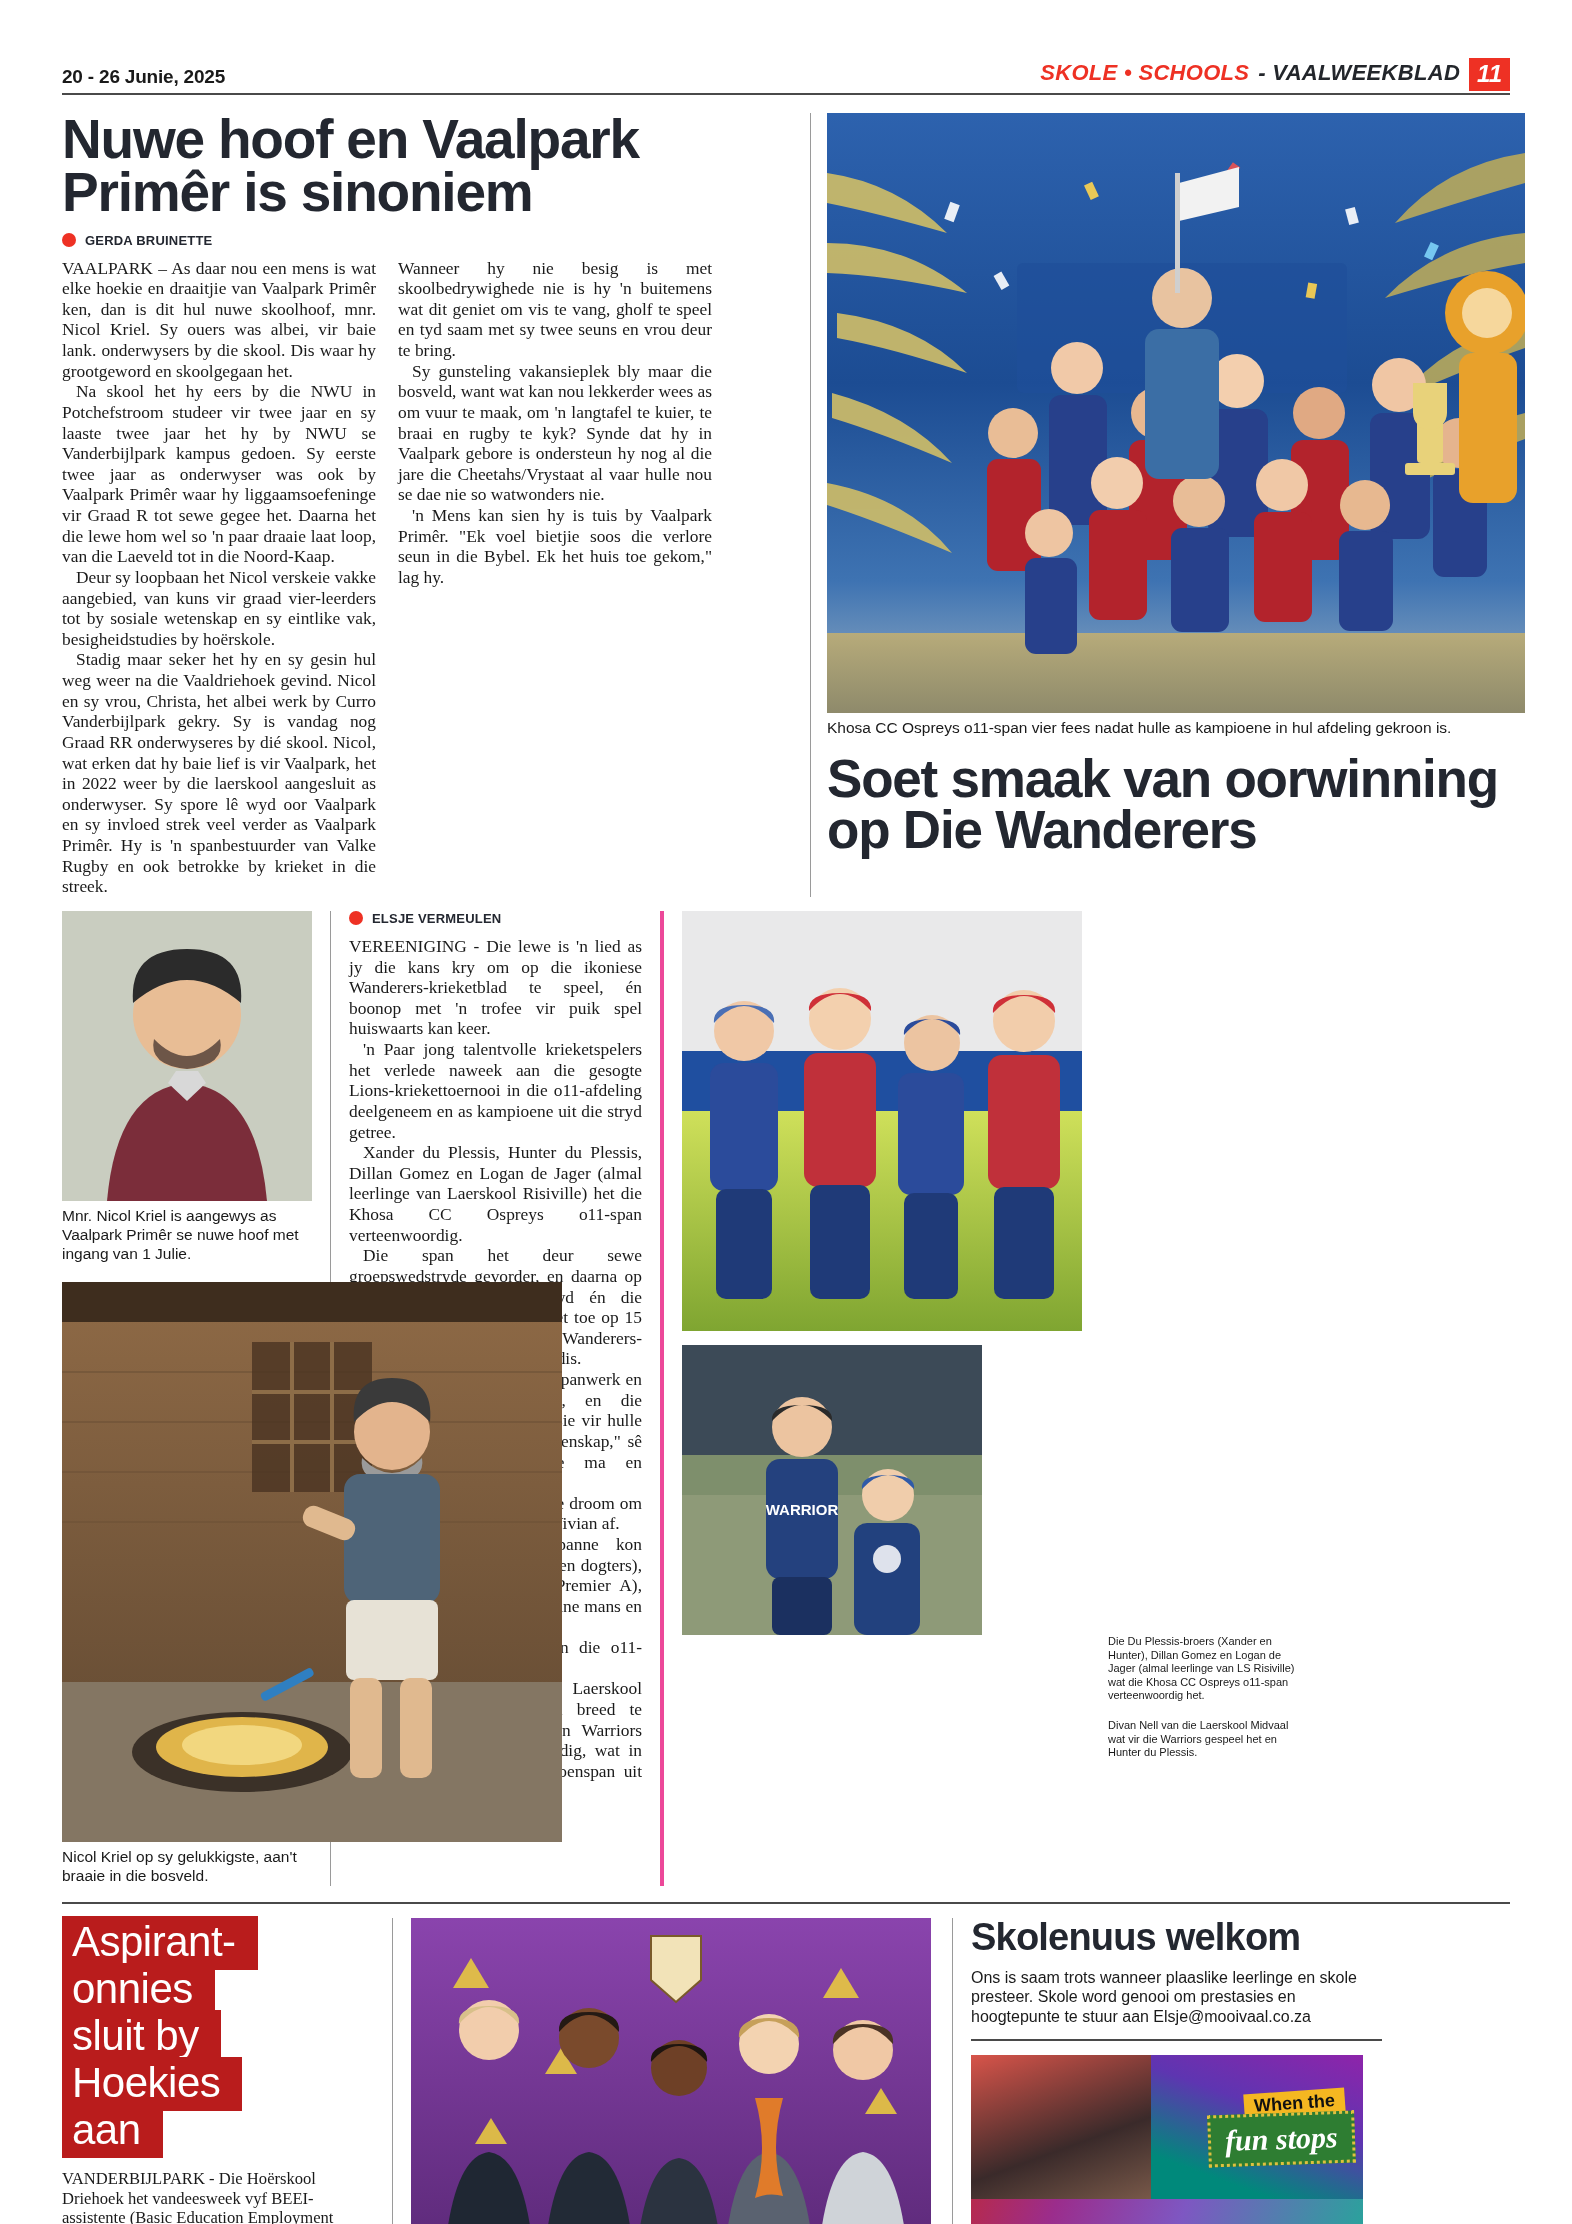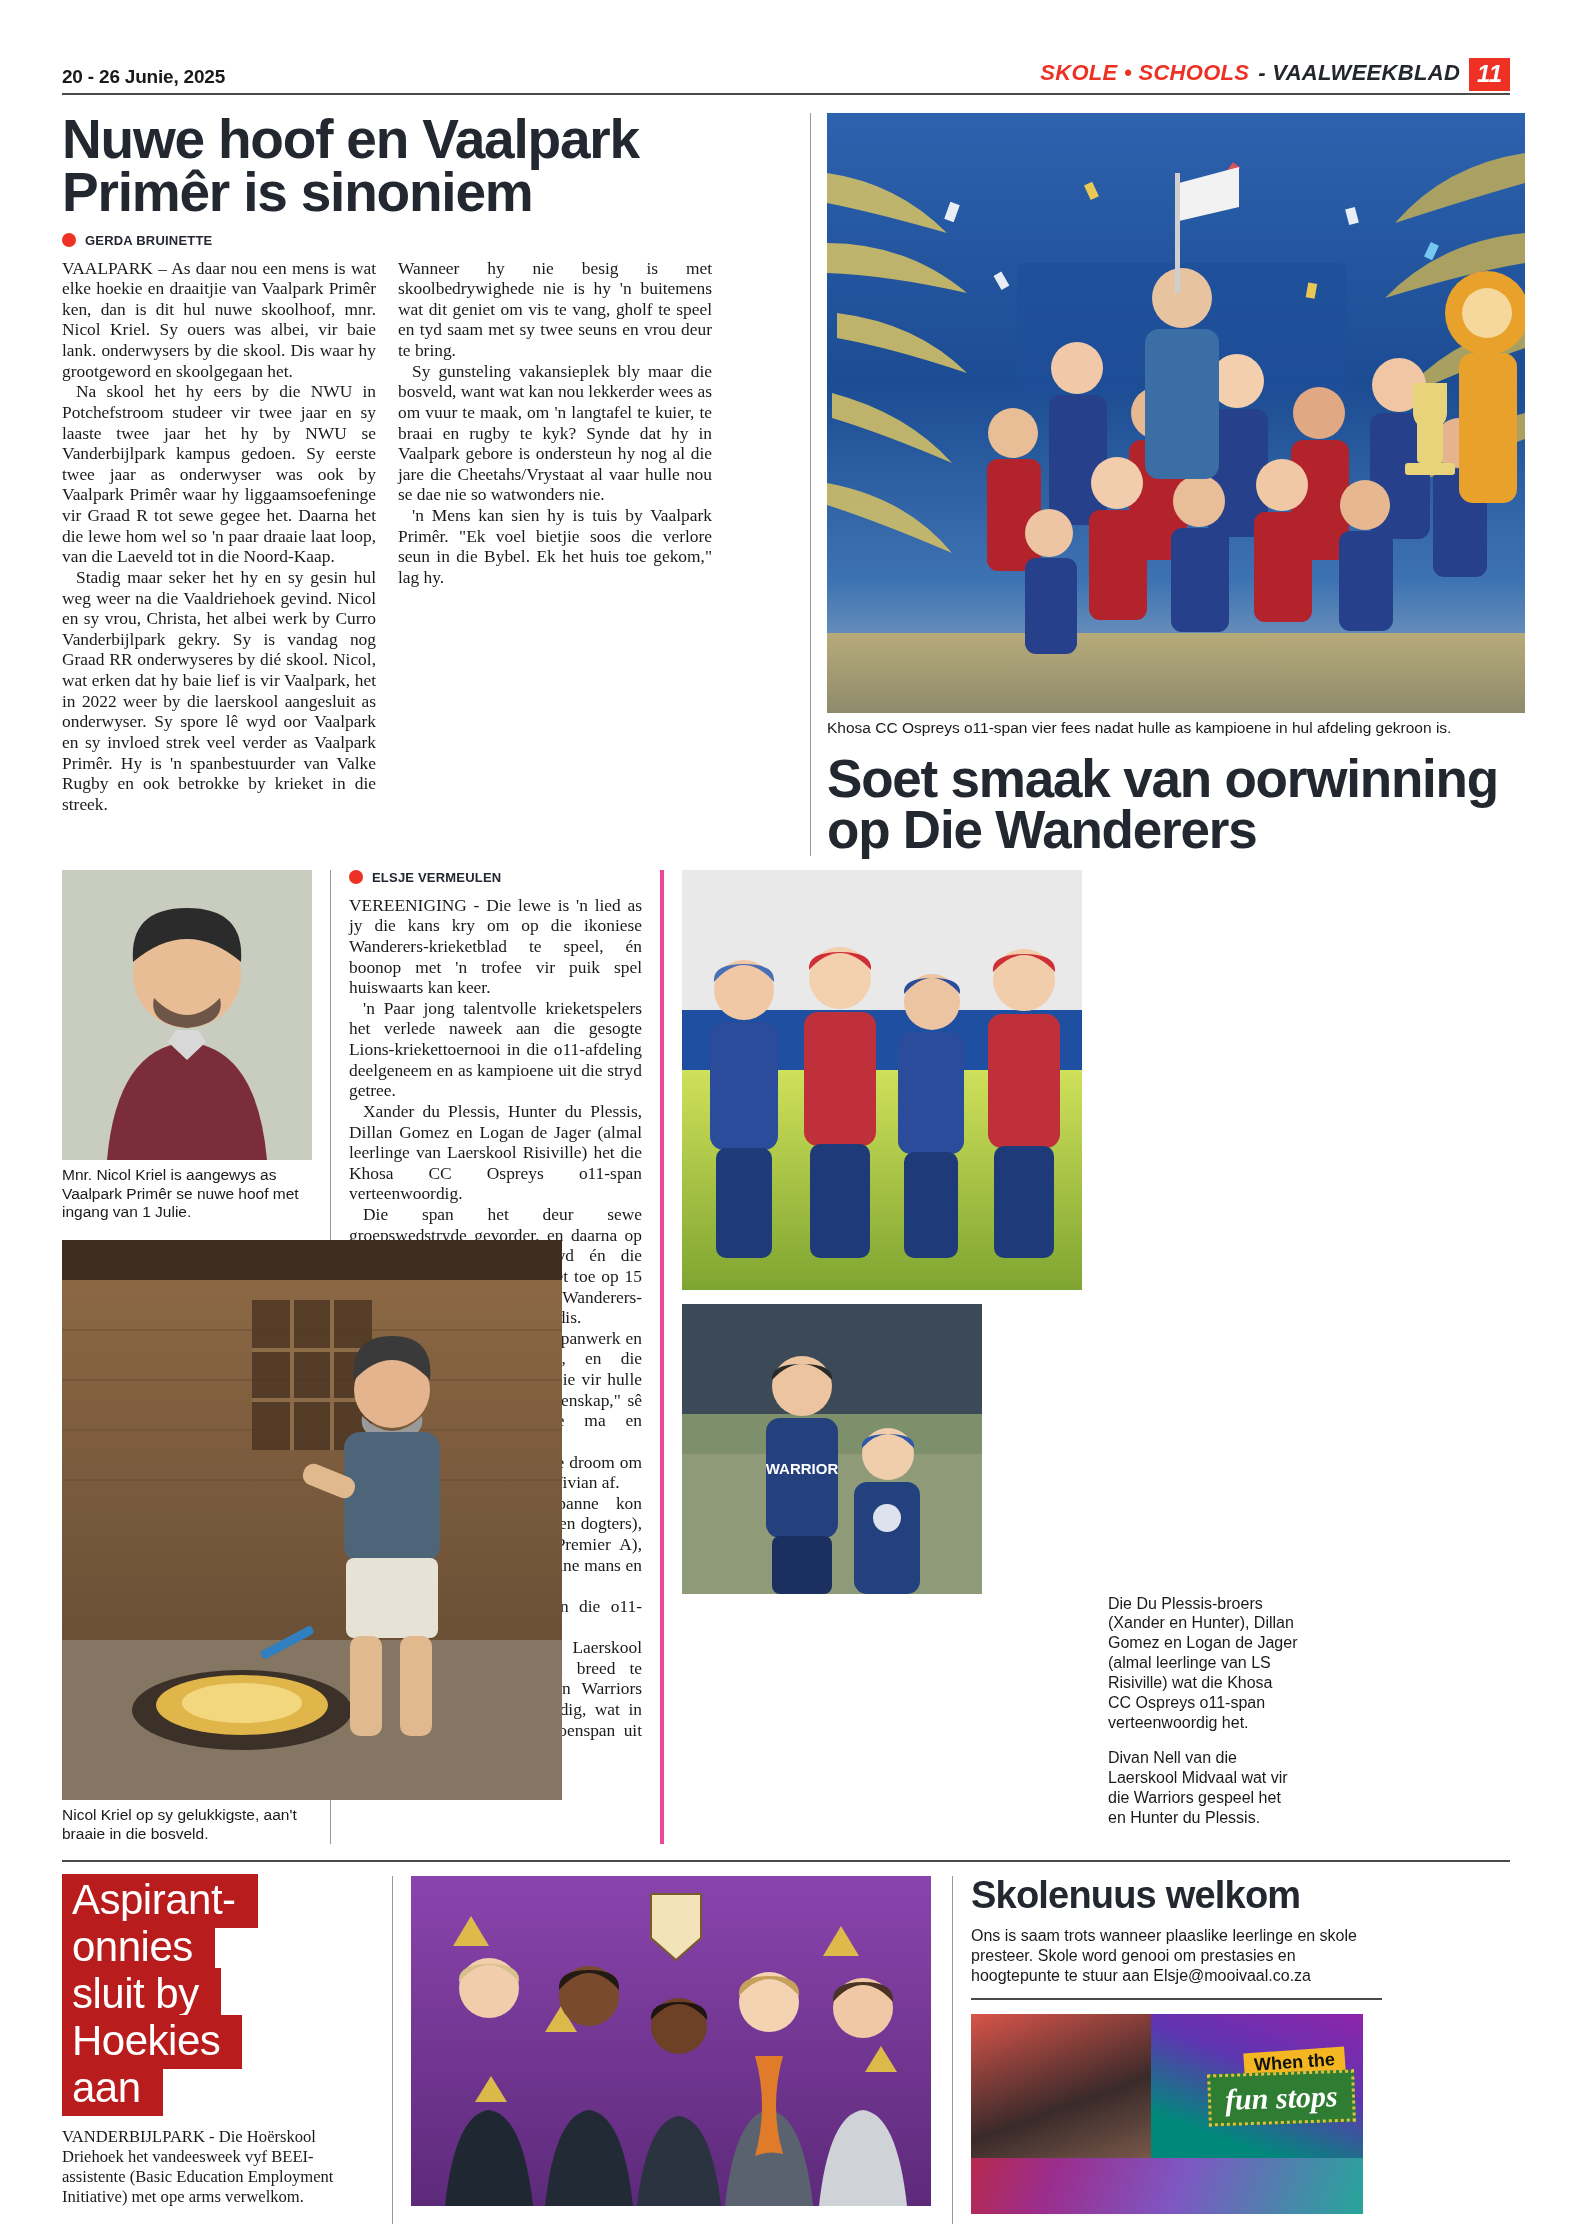--- a/index.html
+++ b/index.html
@@ -58,21 +58,21 @@
   
   .mid { display:flex; margin-top:14px; }
   .mid-left { width:268px; padding-right:16px; }
   .mid-mid { width:330px; padding:0 18px; border-left:1px solid #9a9a9a; }
   .mid-right { width:640px; padding-left:18px; border-left:4px solid #ec4899; }
 
   .portrait { width:250px; height:290px; background:linear-gradient(150deg,#cfd2c6,#a8ab9d); }
   .braai { width:500px; height:560px; background:linear-gradient(170deg,#6d5a45,#3d3228 55%,#8d7c63); }
   .photo-boys { width:400px; height:420px; background:linear-gradient(175deg,#bcd34a 0%,#9ec13b 30%,#3b5ea8 60%,#2d4a8a 100%); }
   .photo-two { width:300px; height:290px; background:linear-gradient(180deg,#6f7f8d,#3f4d59 60%,#7b8a70); }
-  .sidecap { width:190px; font-family:"Liberation Sans", sans-serif; font-size:16px; line-height:1.24; }
+  .sidecap { width:190px; font-family:"Liberation Sans", sans-serif; font-size:11px; line-height:1.24; }
 
   
   .rule-thick { border-top:2px solid #4a4a4a; margin-top:16px; }
   .bottom { display:flex; margin-top:14px; }
   .b-left { width:330px; padding-right:18px; }
   .b-mid { width:560px; padding:0 18px; border-left:1px solid #9a9a9a; }
   .b-right { width:430px; padding-left:18px; border-left:1px solid #9a9a9a; }
 
   .purple-hl { font-family:"Liberation Sans", sans-serif; font-weight:400; font-size:42px;
                line-height:1.12; color:#ffffff; letter-spacing:-0.5px; }
@@ -122,20 +122,21 @@
 
       <div class="byline">
         <span class="dot"></span>
         <span class="nm">GERDA BRUINETTE</span>
       </div>
 
       <div class="cols2">
         <div class="body-col">
           <p class="first">VAALPARK – As daar nou een mens is wat elke hoekie en draaitjie van Vaalpark Primêr ken, dan is dit hul nuwe skoolhoof, mnr. Nicol Kriel. Sy ouers was albei, vir baie lank. onderwysers by die skool. Dis waar hy grootgeword en skoolgegaan het.</p>
           <p>Na skool het hy eers by die NWU in Potchefstroom studeer vir twee jaar en sy laaste twee jaar het hy by NWU se Vanderbijlpark kampus gedoen. Sy eerste twee jaar as onderwyser was ook by Vaalpark Primêr waar hy liggaamsoefeninge vir Graad R tot sewe gegee het. Daarna het die lewe hom wel so 'n paar draaie laat loop, van die Laeveld tot in die Noord-Kaap.</p>
+          <p>Deur sy loopbaan het Nicol verskeie vakke aangebied, van kuns vir graad vier-leerders tot by sosiale wetenskap en sy eintlike vak, besigheidstudies by hoërskole.</p>
           <p>Stadig maar seker het hy en sy gesin hul weg weer na die Vaaldriehoek gevind. Nicol en sy vrou, Christa, het albei werk by Curro Vanderbijlpark gekry. Sy is vandag nog Graad RR onderwyseres by dié skool. Nicol, wat erken dat hy baie lief is vir Vaalpark, het in 2022 weer by die laerskool aangesluit as onderwyser. Sy spore lê wyd oor Vaalpark en sy invloed strek veel verder as Vaalpark Primêr. Hy is 'n spanbestuurder van Valke Rugby en ook betrokke by krieket in die streek.</p>
         </div>
         <div class="body-col">
           <p class="first">Wanneer hy nie besig is met skoolbedrywighede nie is hy 'n buitemens wat dit geniet om vis te vang, gholf te speel en tyd saam met sy twee seuns en vrou deur te bring.</p>
           <p>Sy gunsteling vakansieplek bly maar die bosveld, want wat kan nou lekkerder wees as om vuur te maak, om 'n langtafel te kuier, te braai en rugby te kyk? Synde dat hy in Vaalpark gebore is ondersteun hy nog al die jare die Cheetahs/Vrystaat al vaar hulle nou se dae nie so watwonders nie.</p>
           <p>'n Mens kan sien hy is tuis by Vaalpark Primêr. "Ek voel bietjie soos die verlore seun in die Bybel. Ek het huis toe gekom," lag hy.</p>
         </div>
       </div>
     </div>
 

